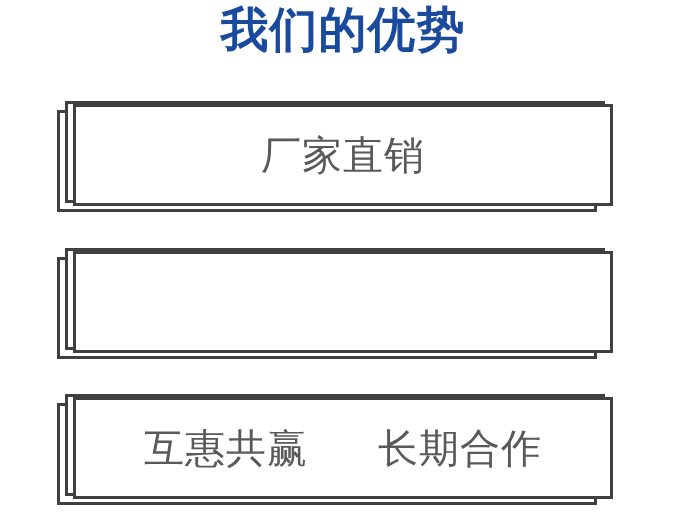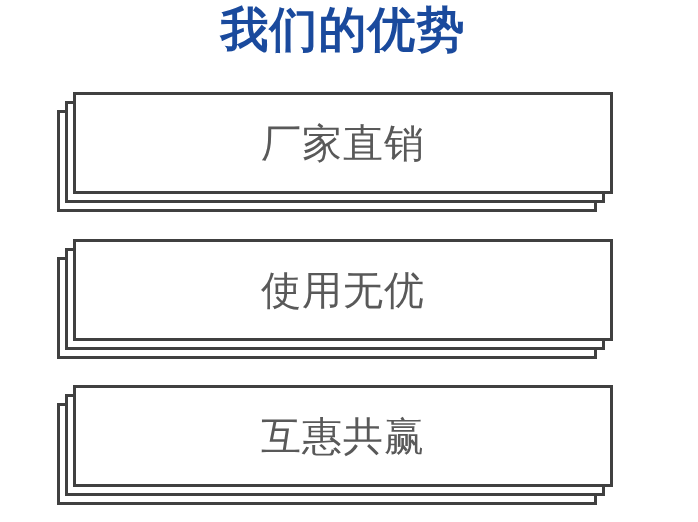--- a/index.html
+++ b/index.html
@@ -40,21 +40,21 @@
     width: 100%;
     height: 100%;
     box-sizing: border-box;
     background: #ffffff;
     border: 3px solid #404040;
   }
   .layer-back  { left: -16px; top: 18px; }
   .layer-mid   { left: -8px;  top: 9px;  }
   .layer-front {
     left: 0;
-    top: 0;
+    top: 12px;
     display: flex;
     align-items: center;
     justify-content: center;
     gap: 70px;
     font-size: 40px;
     color: #595959;
     letter-spacing: 1px;
     white-space: nowrap;
   }
 </style>
@@ -68,23 +68,23 @@
   <div class="layer layer-mid"></div>
   <div class="layer layer-front">
     <span>厂家直销</span>
   </div>
 </div>
 
 <div class="card card-2">
   <div class="layer layer-back"></div>
   <div class="layer layer-mid"></div>
   <div class="layer layer-front">
-    <span>使用无优</span>
   </div>
 </div>
 
 <div class="card card-3">
   <div class="layer layer-back"></div>
   <div class="layer layer-mid"></div>
   <div class="layer layer-front">
     <span>互惠共赢</span>
+    <span>长期合作</span>
   </div>
 </div>
 
 </body></html>

